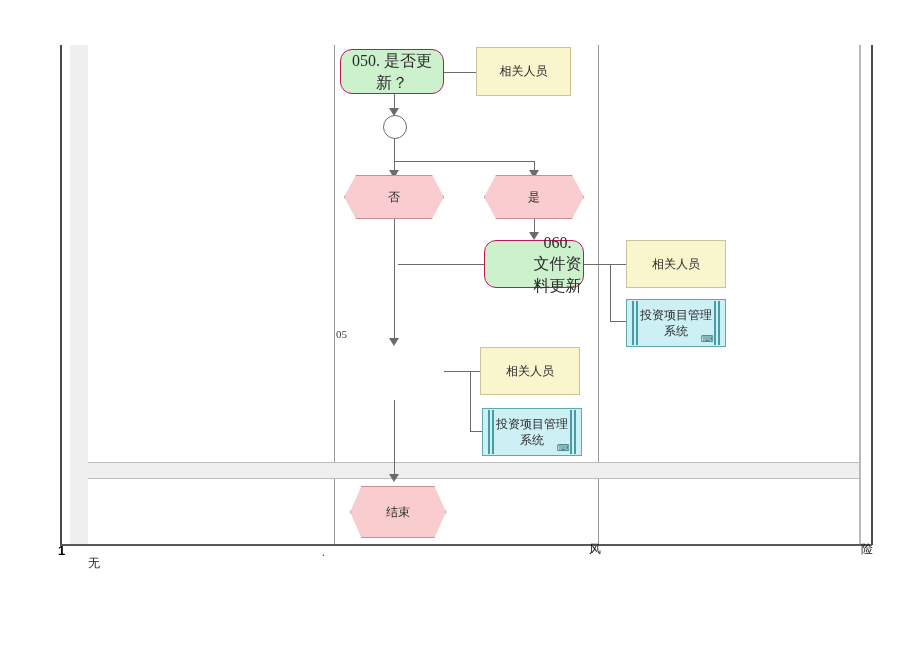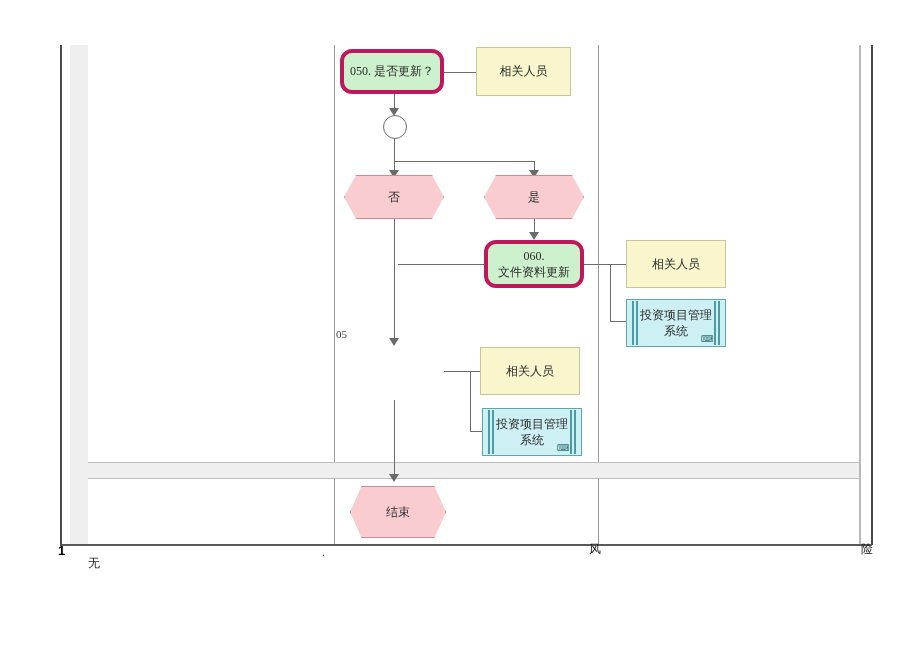--- a/index.html
+++ b/index.html
@@ -61,24 +61,24 @@
     position: absolute;
     box-sizing: border-box;
     display: flex;
     align-items: center;
     justify-content: center;
     text-align: center;
     line-height: 1.35;
     color: #2b2b2b;
   }
   .rrect {
-    border: 4px solid #be185d;
+    border: 1px solid #be185d;
     border-radius: 12px;
     background: #cdf0cd;
-    font-size: 12px;
+    font-size: 16px;
   }
   .hexa {
     background: #f9cdd0;
     border: 1px solid #c98d92;
     font-size: 12px;
     clip-path: polygon(12% 0%, 88% 0%, 100% 50%, 88% 100%, 12% 100%, 0% 50%);
   }
   .rolebox {
     border: 1px solid #c9c49a;
     background: #f9f6cd;
@@ -224,21 +224,21 @@
   <div class="node hexa" style="left:344px; top:175px; width:100px; height:44px;">
     <span>否</span>
   </div>
 
   <div class="node hexa" style="left:484px; top:175px; width:100px; height:44px;">
     <span>是</span>
   </div>
 
   <div class="lbl" style="left:490px; top:222px;margin-top:40px;">06</div>
 
-  <div class="node rrect" style="left:484px; top:240px; width:100px; height:48px; flex-direction:column; justify-content:center;">
+  <div class="node rrect" style="left:484px; top:240px; width:100px; height:48px; flex-direction:column; justify-content:center;padding-left:47px;">
     <span>060.</span>
     <span>文件资料更新</span>
   </div>
 
   <div class="node rolebox" style="left:626px; top:240px; width:100px; height:48px;">
     <span>相关人员</span>
   </div>
 
   <div class="node sysbox" style="left:626px; top:299px; width:100px; height:48px; position:absolute;">
     <span class="bar-l"></span>

